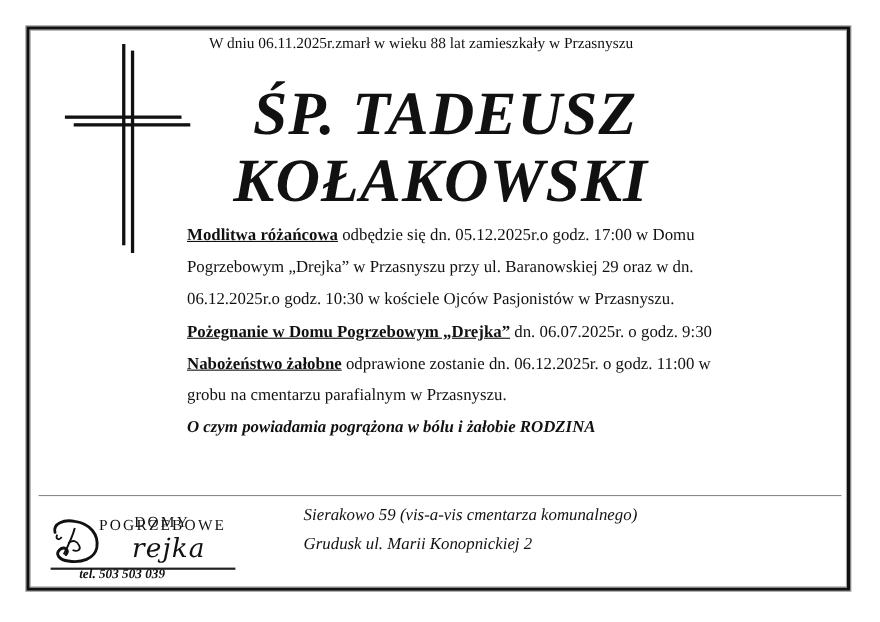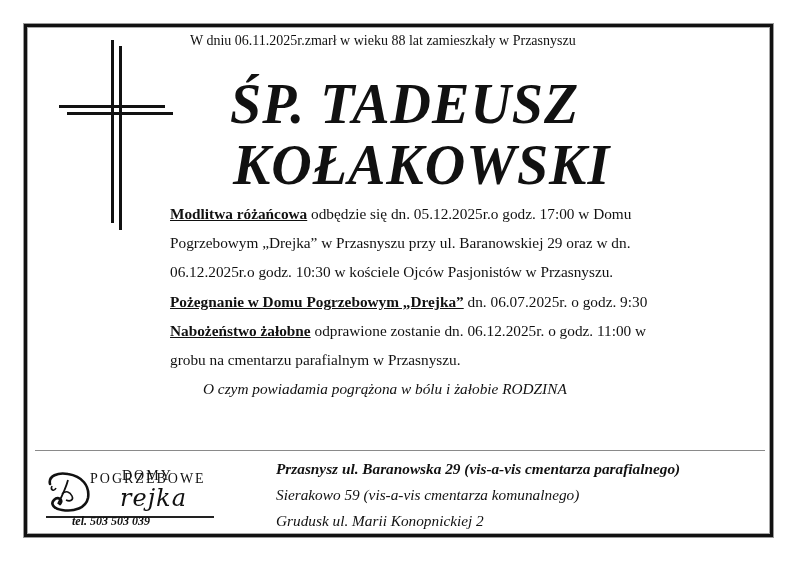--- a/index.html
+++ b/index.html
@@ -64,42 +64,41 @@
     .name {
       position: absolute;
       font-weight: bold;
       font-style: italic;
       font-size: 56px;
       line-height: 56px;
       white-space: nowrap;
       letter-spacing: 1px;
     }
     .name1 { left: 230px; top: 76px; }
-    .name2 { left: 233px; top: 137px; }
+    .name2 { left: 212px; top: 137px; }
     .body-text {
       position: absolute;
       left: 170px;
       top: 199px;
       width: 580px;
       font-size: 15.3px;
       line-height: 29.2px;
     }
     .body-text .ln {
       display: block;
       white-space: nowrap;
       height: 29.2px;
     }
     .bu {
       font-weight: bold;
       text-decoration: underline;
     }
     .closing {
-      font-weight: normal;
-      font-style: italic;
-      margin-left: 33px;
+      font-weight: bold;
+      font-style: italic;
     }
     .divider {
       position: absolute;
       left: 35px;
       top: 450px;
       width: 730px;
       height: 1px;
       background: #8a8a8a;
     }
     .logo {
@@ -217,16 +216,15 @@
     <path d="M18 28 C22 24, 26 26, 28 30 C30 34, 26 36, 22 34" fill="none" stroke="#111" stroke-width="1.6"></path>
     <path d="M8 20 C6 24, 10 26, 12 22" fill="none" stroke="#111" stroke-width="1.6"></path>
   </svg>
   <div class="logo-drejka"><span>rejka</span></div>
   <div class="logo-rule"></div>
 </div>
 
 <div class="phone">tel. 503 503 039</div>
 
 <div class="addresses">
-  <span class="a main">Przasnysz ul. Baranowska 29 (vis-a-vis cmentarza parafialnego)</span>
   <span class="a">Sierakowo 59 (vis-a-vis cmentarza komunalnego)</span>
   <span class="a">Grudusk ul. Marii Konopnickiej 2</span>
 </div>
 
 </body></html>

